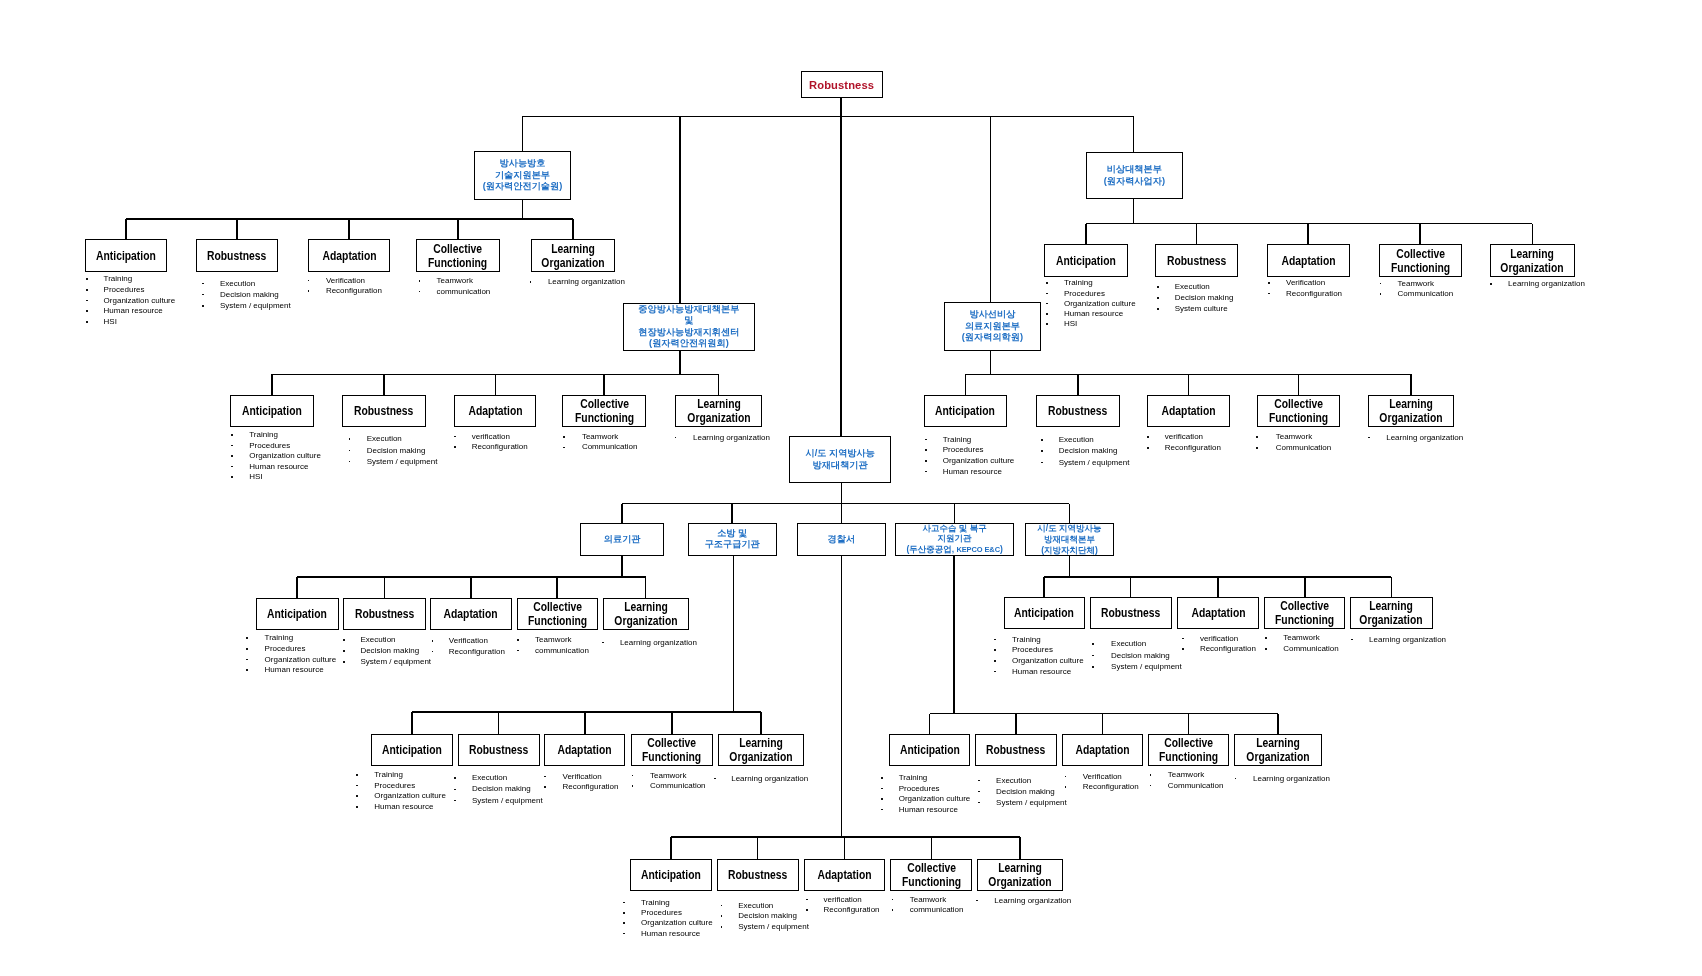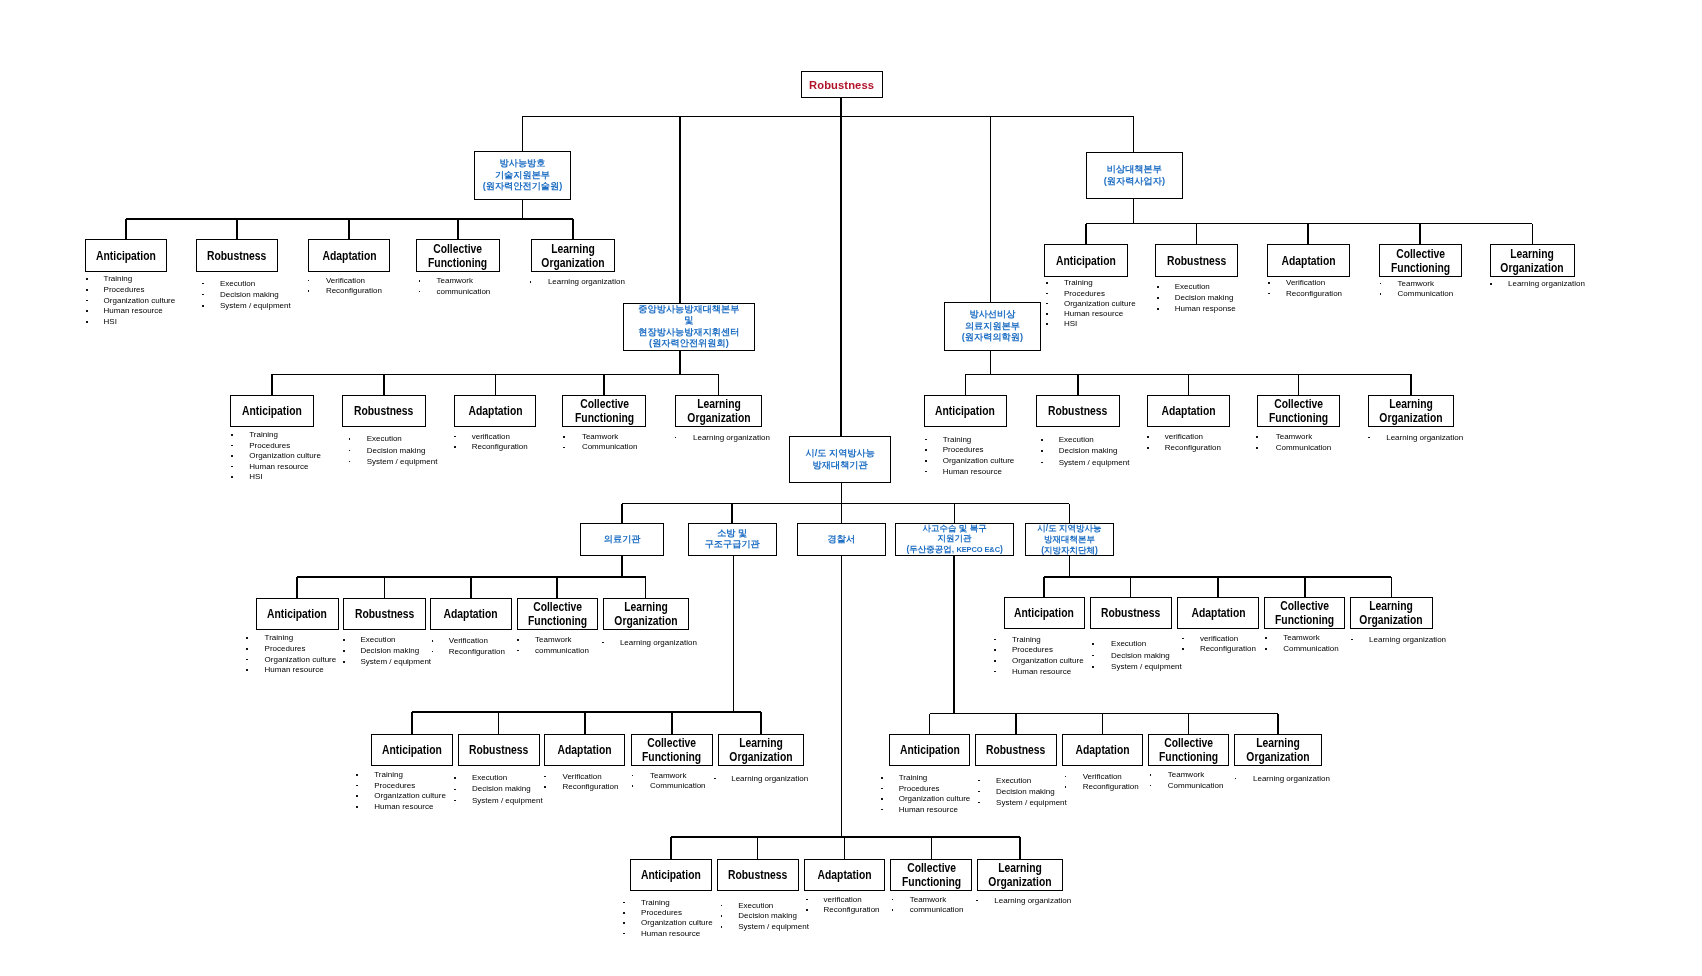--- a/index.html
+++ b/index.html
@@ -254,21 +254,21 @@
       <div class="bullet-item" style="top: 0px;">
     <span class="bullet-marker"></span>
     <span class="bullet-text" style="left: 17.7px;">Execution</span>
   </div>
       <div class="bullet-item" style="top: 11.05px;">
     <span class="bullet-marker"></span>
     <span class="bullet-text" style="left: 17.7px;">Decision making</span>
   </div>
       <div class="bullet-item" style="top: 22.1px;">
     <span class="bullet-marker"></span>
-    <span class="bullet-text" style="left: 17.7px;">Human response</span>
+    <span class="bullet-text" style="left: 17.7px;">System culture</span>
   </div>
     </div>
     <div class="bullet-list" style="left: 1268px; top: 278.2px;">
       <div class="bullet-item" style="top: 0px;">
     <span class="bullet-marker"></span>
     <span class="bullet-text" style="left: 18px;">Verification</span>
   </div>
       <div class="bullet-item" style="top: 10.6px;">
     <span class="bullet-marker"></span>
     <span class="bullet-text" style="left: 18px;">Reconfiguration</span>

